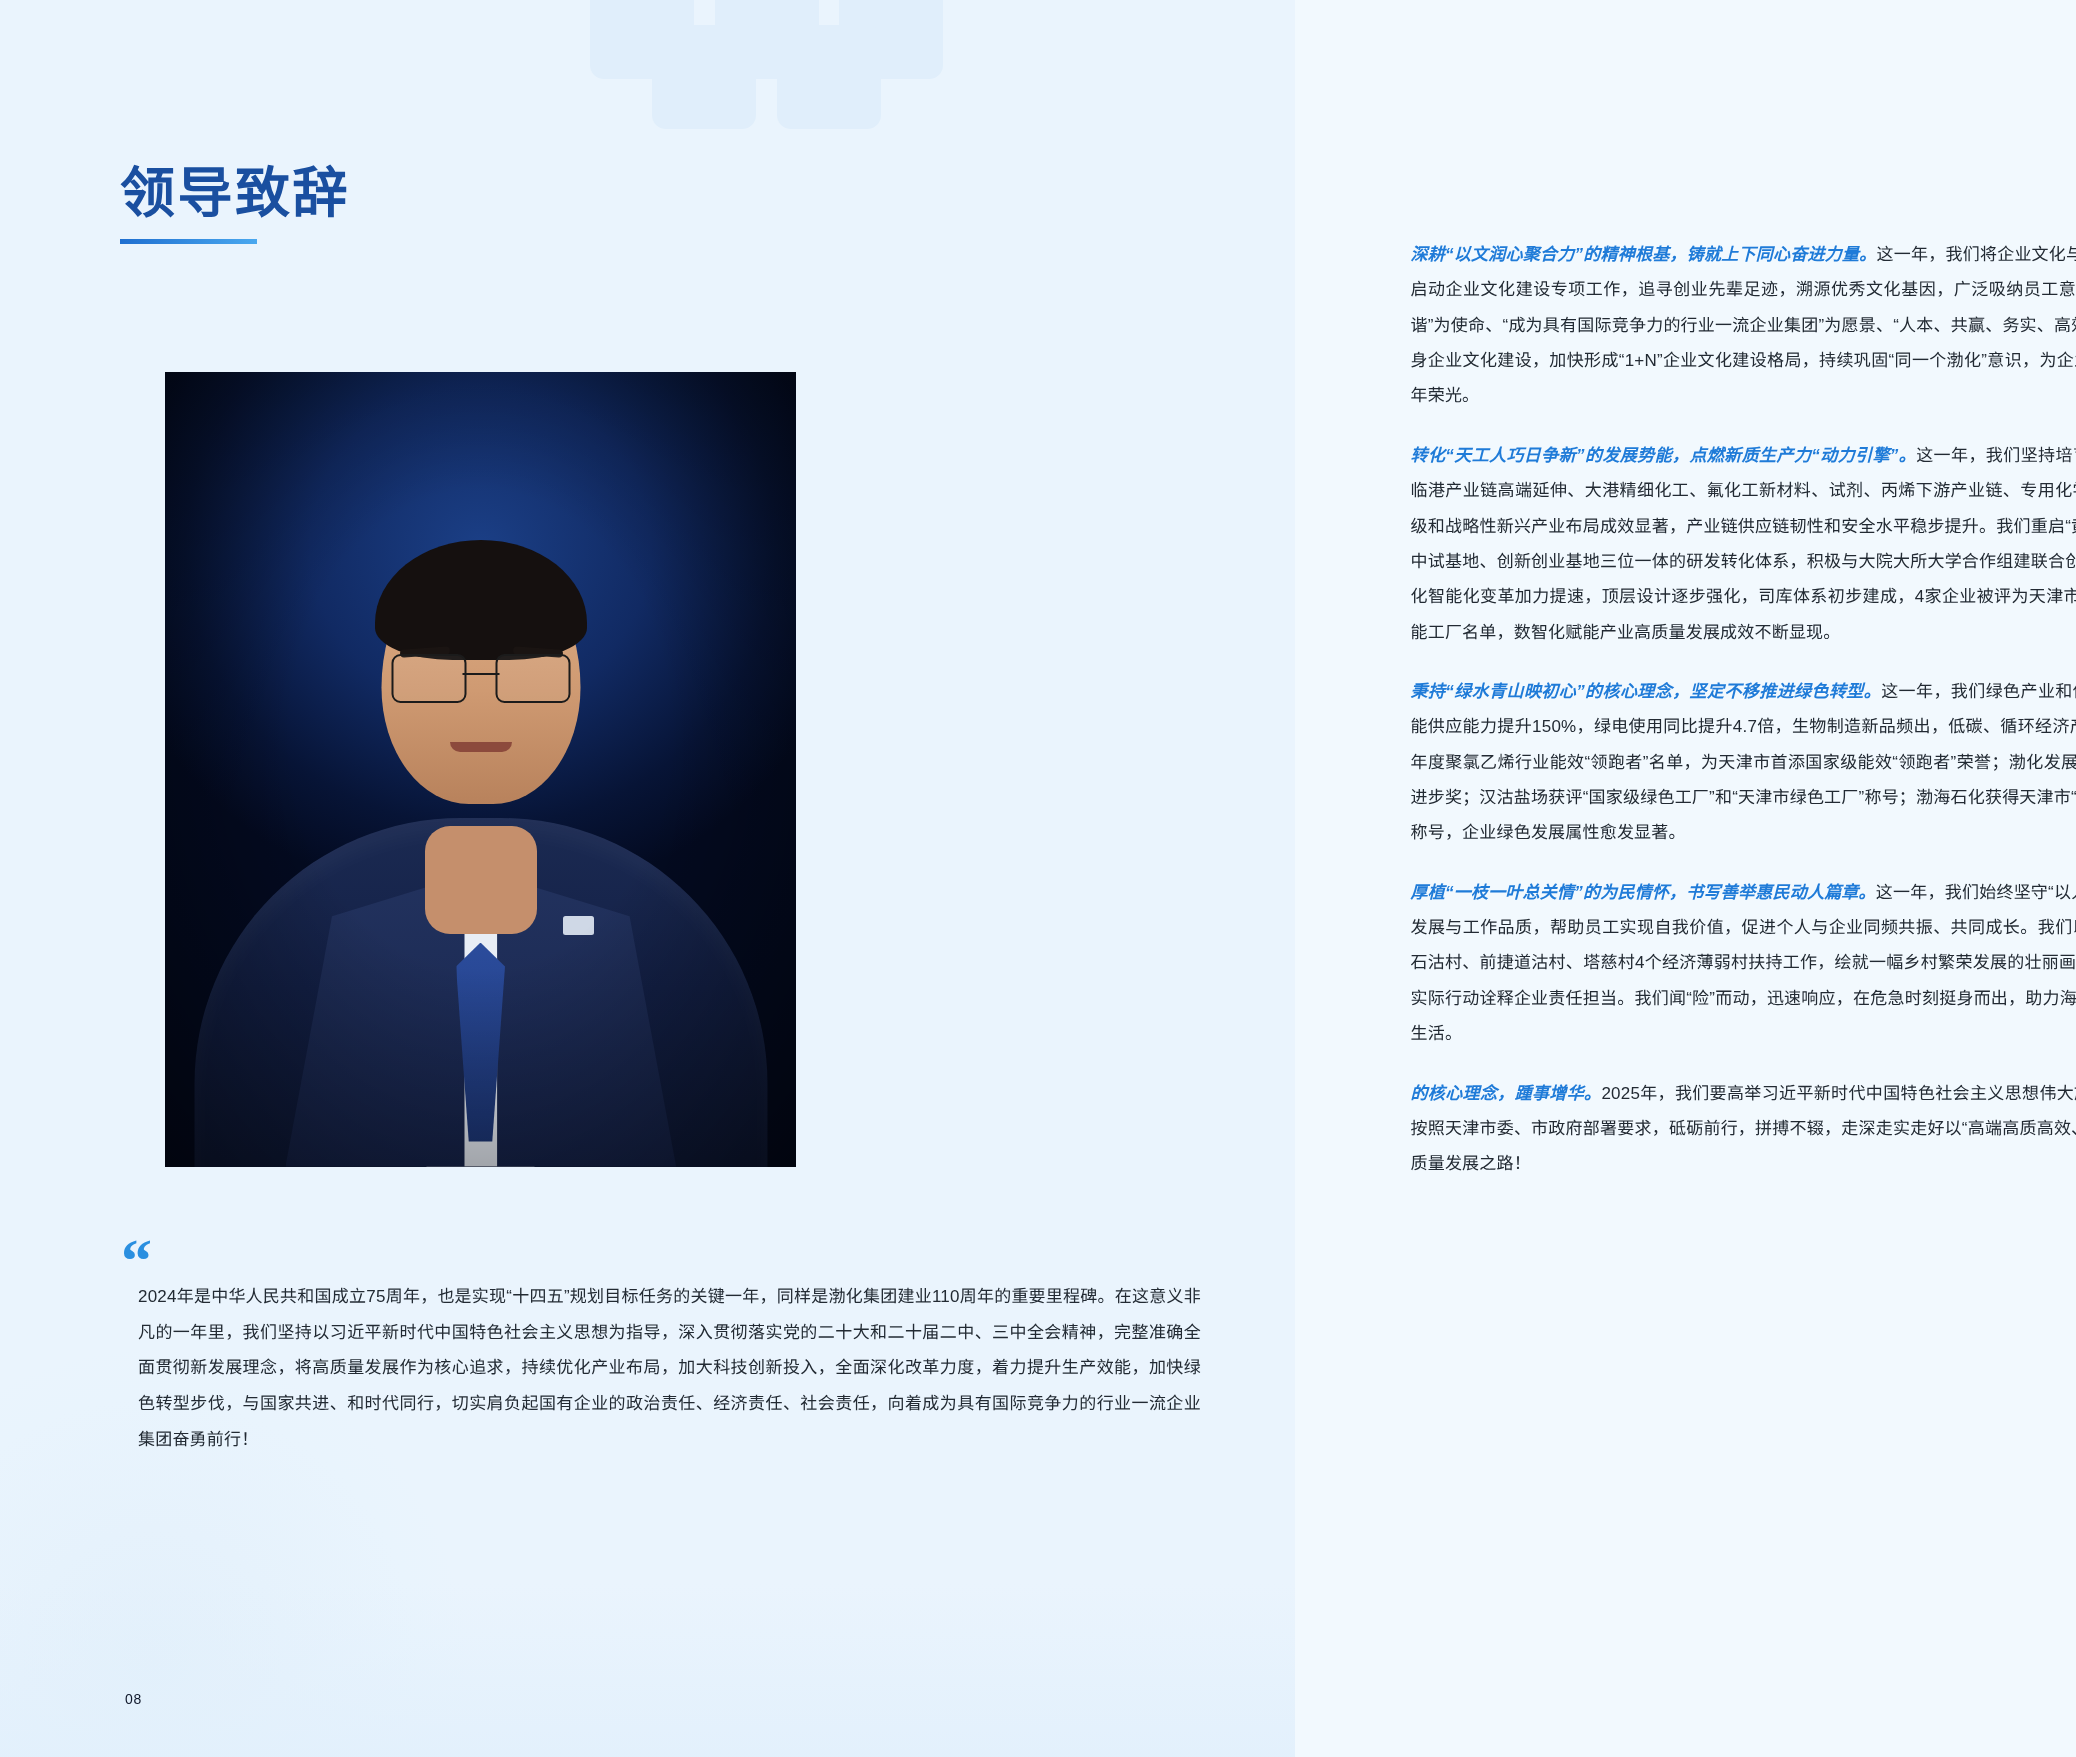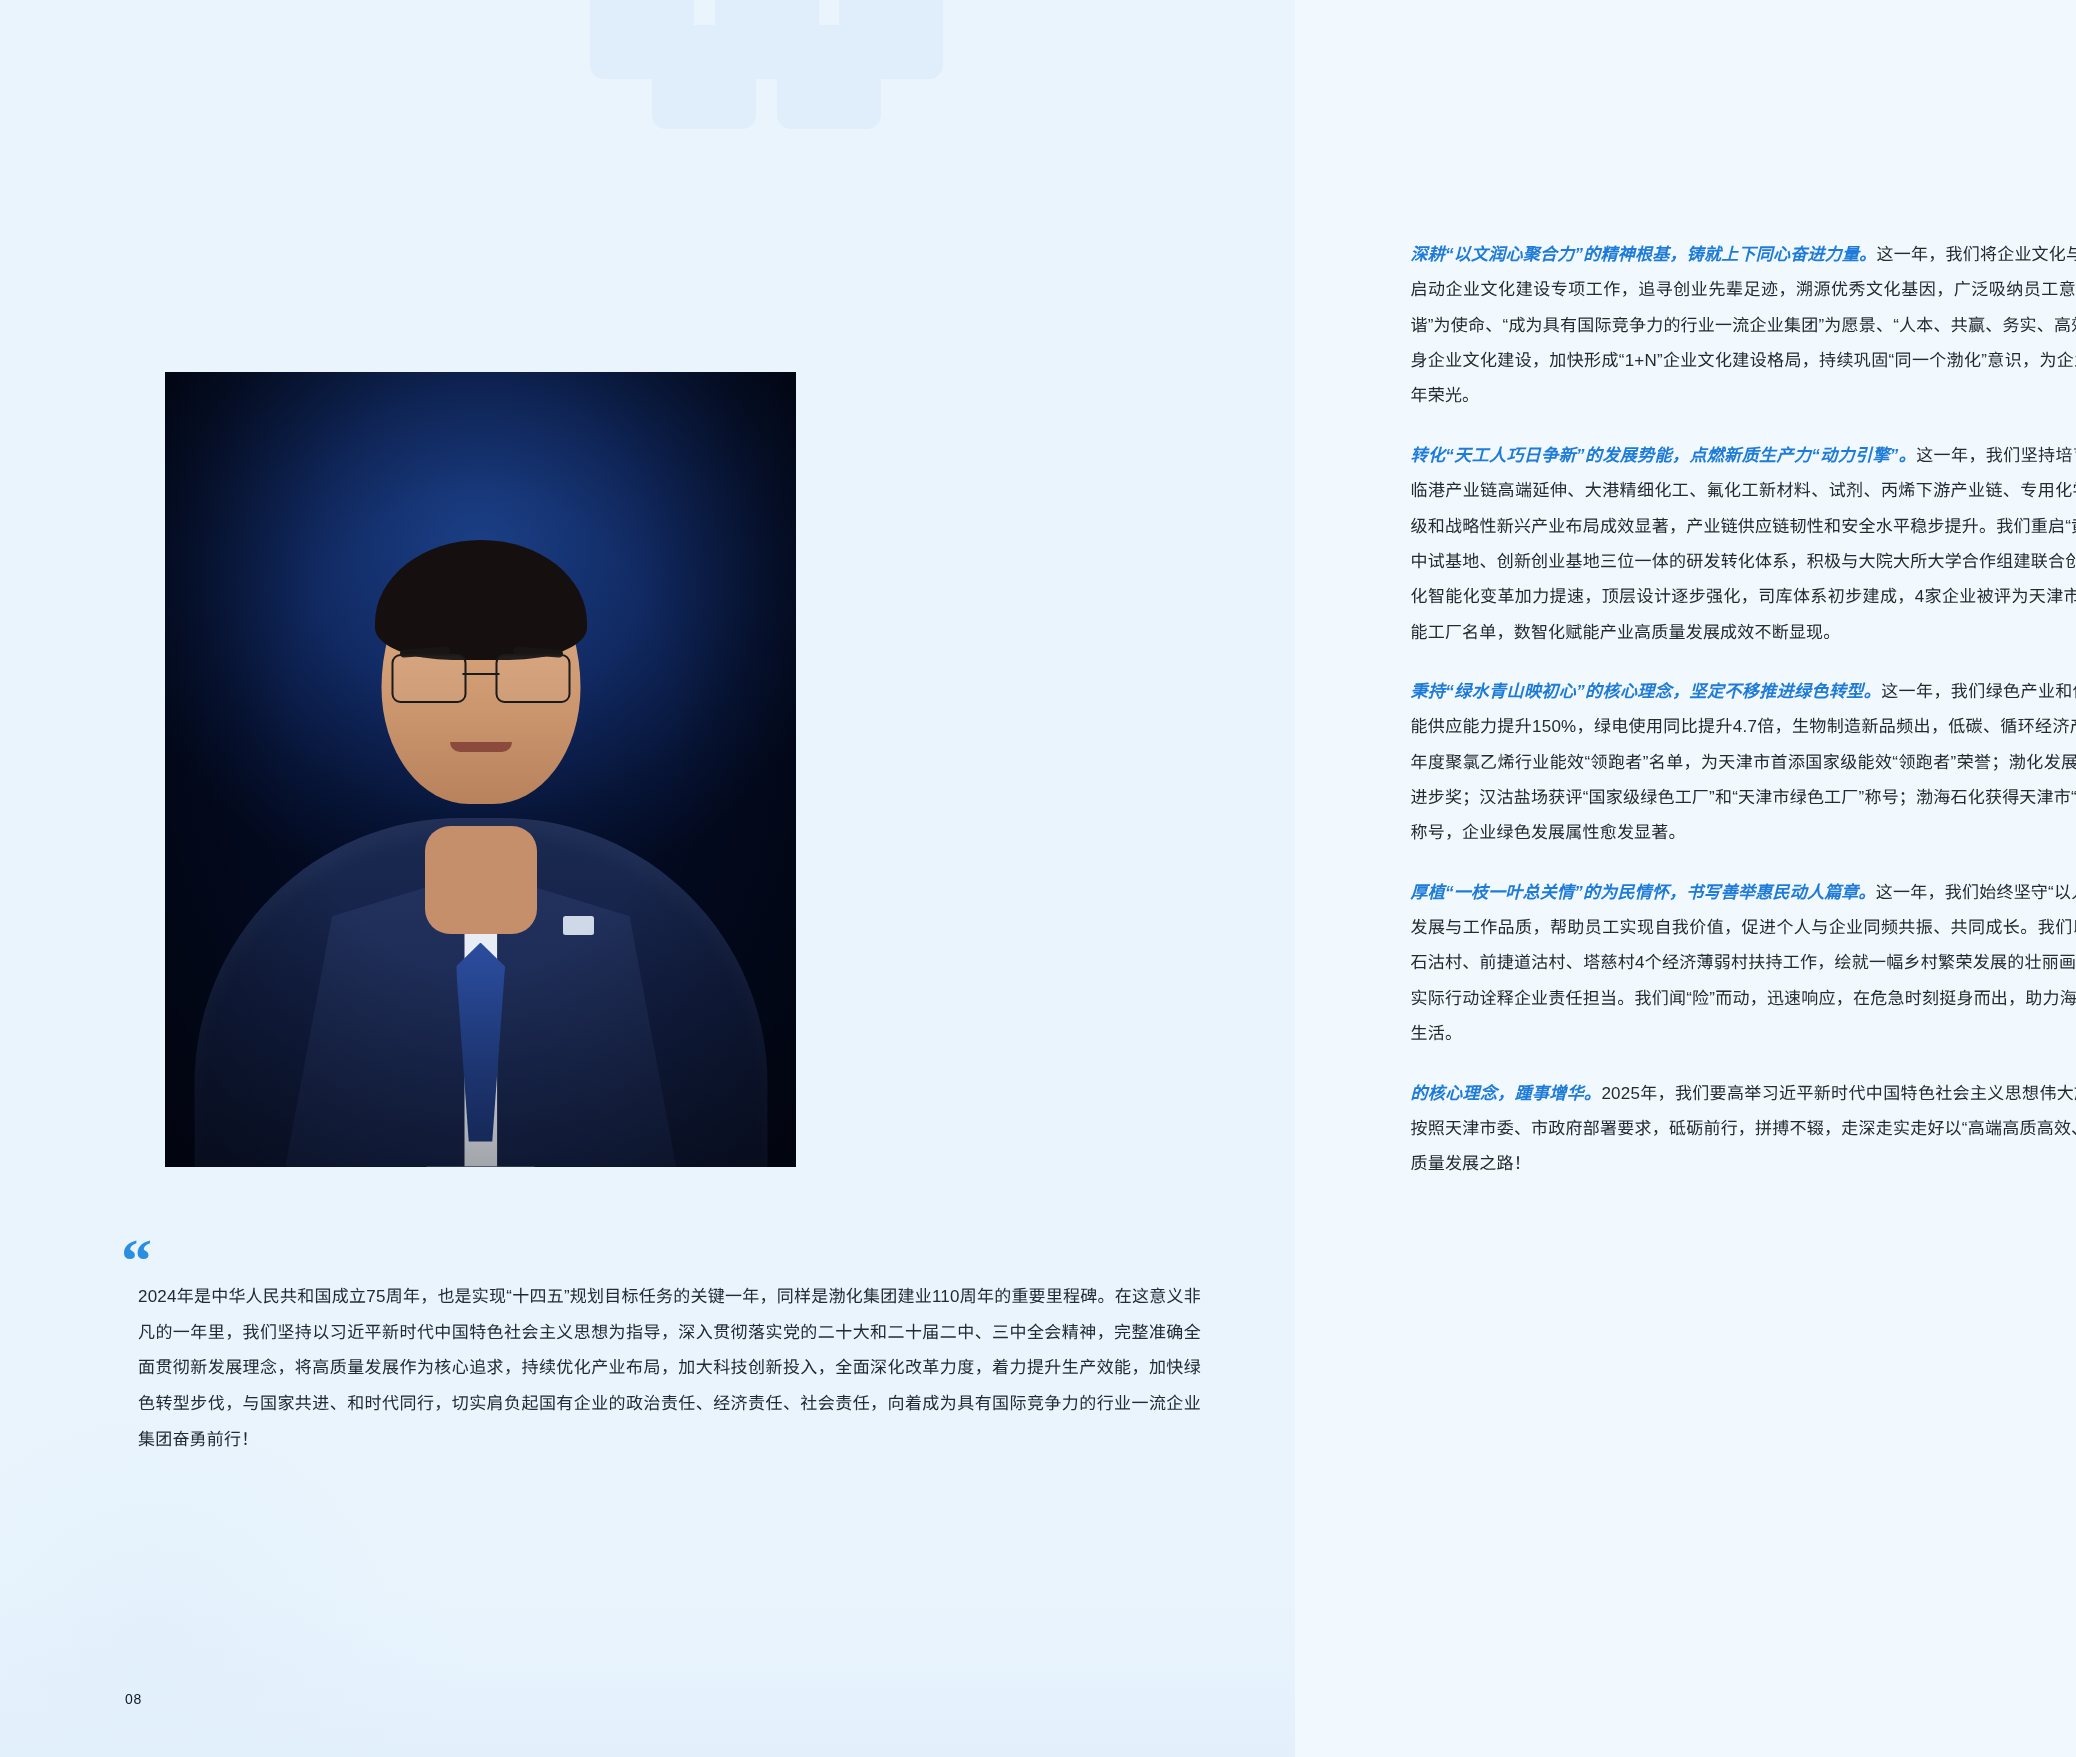--- a/index.html
+++ b/index.html
@@ -309,20 +309,24 @@
 
     <div class="deco-squares">
       <i class="sq1"></i>
       <i class="sq2"></i>
       <i class="sq3"></i>
       <i class="sq4"></i>
       <i class="sq5"></i>
     </div>
     <div class="deco-circle"></div>
 
+    <div class="title-block">
+      <h1 class="page-title">领导致辞</h1>
+      <div class="title-rule"></div>
+    </div>
 
     <figure class="portrait-wrap">
       <div class="portrait">
         <div class="p-bg"></div>
         <div class="p-shoulders"></div>
         <div class="p-shirt"></div>
         <div class="p-lapel-l"></div>
         <div class="p-lapel-r"></div>
         <div class="p-tie"></div>
         <div class="p-neck"></div>

